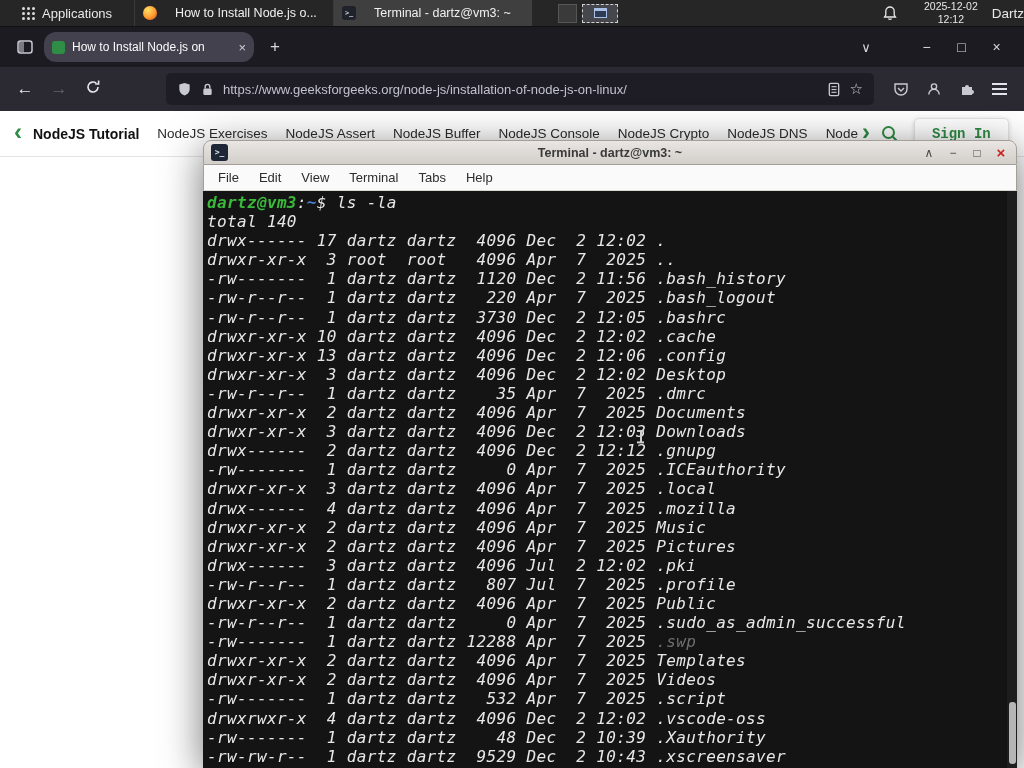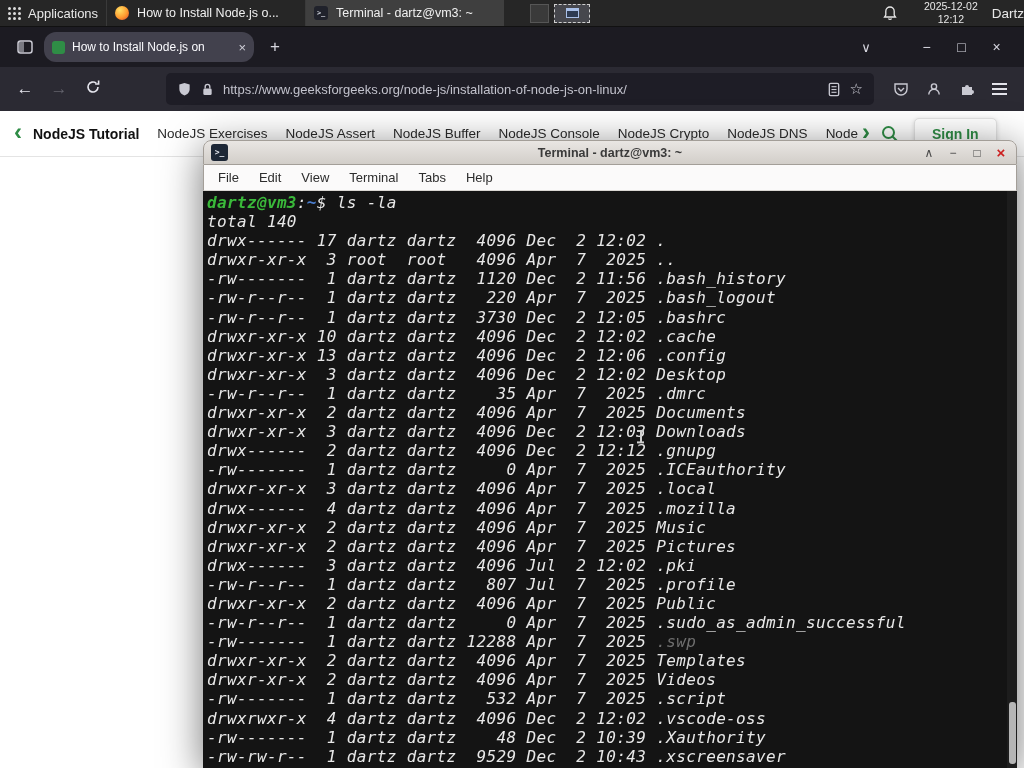--- a/index.html
+++ b/index.html
@@ -4,24 +4,24 @@
 <style>
   * { margin:0; padding:0; box-sizing:border-box; }
   html,body { width:1024px; height:768px; overflow:hidden; background:#000; }
   .screen { position:relative; width:1024px; height:768px; overflow:hidden;
             font-family:"Liberation Sans", sans-serif; background:#fff; }
 
   
   .panel { position:absolute; top:0; left:0; right:0; height:27px; background:#262626;
            border-bottom:1px solid #111; display:flex; align-items:center; z-index:50;
            color:#e8e8e8; font-size:13px; }
-  .app-menu { display:flex; align-items:center; gap:7px; padding:0 8px; height:100%; }
+  .app-menu { display:flex; align-items:center; gap:7px; padding:0 22px; height:100%; }
   .grid-icon { width:13px; height:13px; display:grid; grid-template-columns:repeat(3,1fr); gap:2px; }
   .grid-icon i { background:#ddd; border-radius:50%; }
-  .task { display:flex; align-items:center; gap:8px; width:199px; height:100%; padding:0 8px;
+  .task { display:flex; align-items:center; gap:18px; width:199px; height:100%; padding:0 8px;
           border-left:1px solid #3a3a3a; overflow:hidden; }
   .task.active { background:#3f3f3f; }
   .task-title { white-space:nowrap; overflow:hidden; font-size:12.5px; color:#f0f0f0; }
   .ficon { width:14px; height:14px; border-radius:50%; flex:none; }
   .ficon.firefox { background:radial-gradient(circle at 35% 30%, #ffe066, #ff9b2f 55%, #e2552b 90%); }
   .ficon.codium { background:#3f8fd4; border-radius:4px; }
   .term-mini { width:14px; height:14px; border-radius:3px; background:#20222b; color:#cfd3dc;
                font:bold 7px "DejaVu Sans Mono", monospace; display:flex; align-items:center;
                justify-content:center; flex:none; }
   .workspaces { display:flex; align-items:center; gap:5px; margin-left:26px; height:100%; }
@@ -64,21 +64,21 @@
              align-items:center; padding:0 12px; overflow:hidden; }
   .chev { color:var(--gfg-green,#2f8d46); font-size:24px; font-weight:bold; line-height:0.8;
           padding:0 2px 4px 2px; }
   .nav-item { font-size:13.5px; color:#2c2c2c; margin:0 9px; white-space:nowrap; }
   .nav-item.current { font-weight:bold; color:#111; font-size:14px; }
   .nav-item.trunc { max-width:40px; overflow:hidden; margin-right:2px; }
   .gfg-search { margin:0 14px 0 8px; display:flex; flex:none; }
   .signin { background:#fff; border:1px solid #e3e3e3; border-radius:5px;
             box-shadow:0 1px 4px rgba(0,0,0,.16); color:var(--gfg-green,#2f8d46);
             font-size:14px; font-weight:bold; padding:7px 17px; white-space:nowrap;
-            font-family:Liberation Sans, sans-serif; flex:none; }
+            font-family:Liberation Mono, monospace; flex:none; }
 
   
   .terminal { position:absolute; left:203px; top:140px; width:814px; height:628px; z-index:40;
               box-shadow:0 8px 40px rgba(0,0,0,.55); border-radius:8px 8px 0 0; }
   .titlebar { height:25px; background:linear-gradient(#e9e6e3,#d2cec9); border:1px solid #a39e98;
               border-radius:8px 8px 0 0; position:relative; display:flex; align-items:center;
               padding:0 7px; }
   .term-ico { width:17px; height:17px; border-radius:3px; background:#1d2736; color:#dfe3ea;
               font:bold 8px "DejaVu Sans Mono", monospace; display:flex; align-items:center;
               justify-content:center; z-index:2; }

